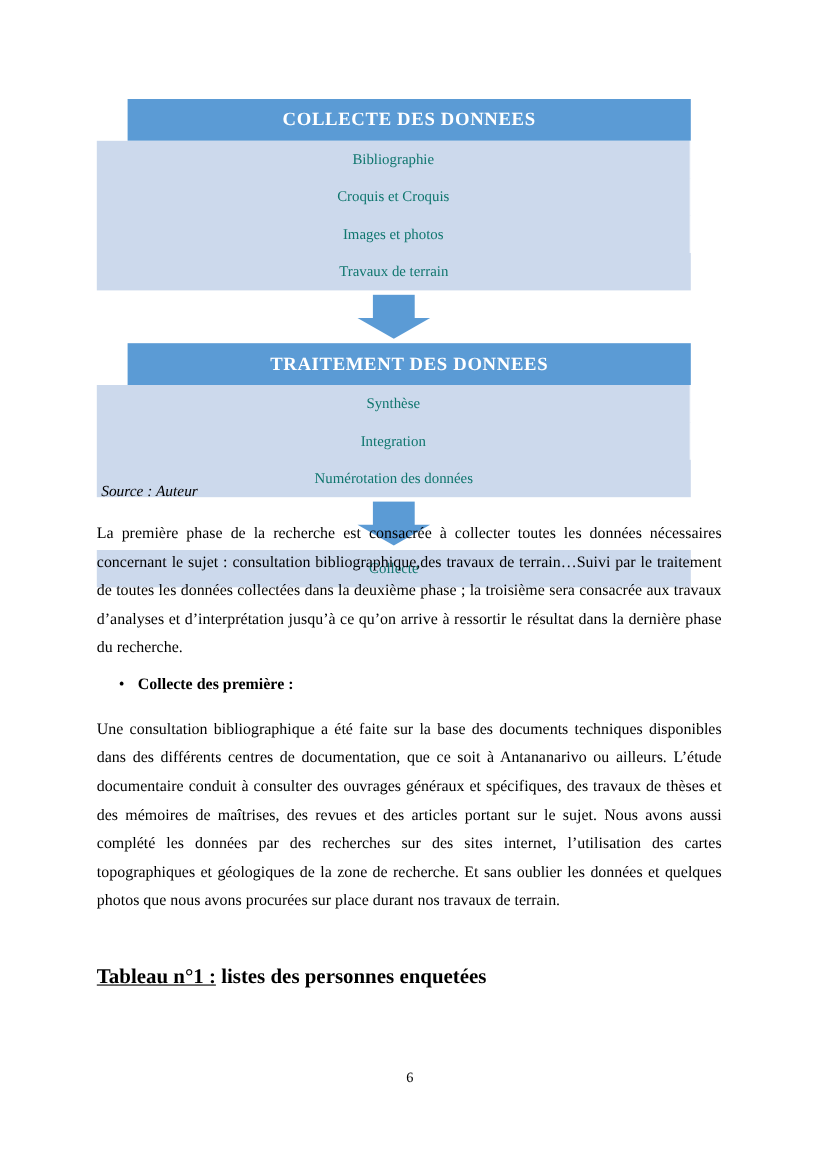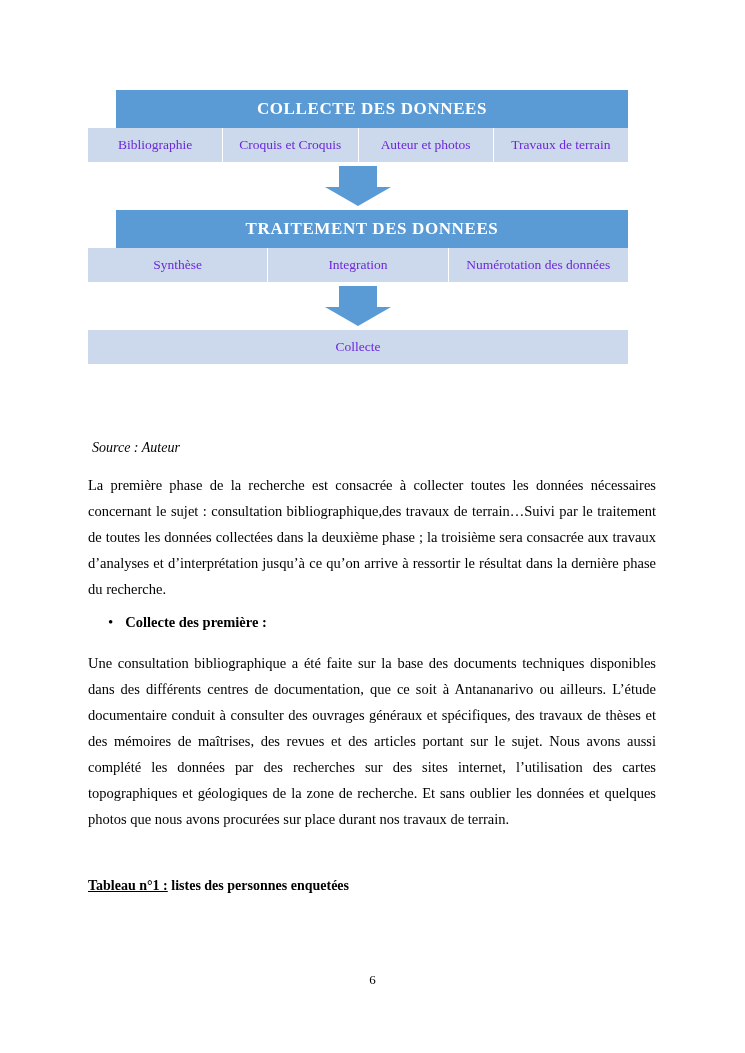--- a/index.html
+++ b/index.html
@@ -35,23 +35,24 @@
     font-size: 17px;
     font-weight: bold;
     letter-spacing: 0.6px;
     padding: 9px 0 9px 0;
     box-sizing: border-box;
     margin-left: 28px;
   }
   .band-sub {
     display: flex;
     background: #ccd9ec;
-    color: #6d28d9;
+    color: #0f766e;
     font-size: 13.5px;
     box-sizing: border-box;
+    flex-direction: column;
   }
   .band-sub .cell {
     flex: 1 1 0;
     text-align: center;
     padding: 9px 2px;
     border-right: 1px solid #ffffff;
     box-sizing: border-box;
   }
   .band-sub .cell:last-child {
     border-right: none;
@@ -114,21 +115,21 @@
   }
   .bullet-dot {
     font-size: 15px;
     font-weight: normal;
   }
   .p2 { top: 650px; }
   .table-caption {
     position: absolute;
     left: 88px;
     top: 878px;
-    font-size: 14px;
+    font-size: 19px;
     font-weight: bold;
   }
   .table-caption .und {
     text-decoration: underline;
   }
   .page-number {
     position: absolute;
     left: 0;
     top: 972px;
     width: 745px;
@@ -141,21 +142,21 @@
 
 <div class="page">
 
   <div class="diagram">
 
     <div class="block">
       <div class="band-header">COLLECTE DES DONNEES</div>
       <div class="band-sub">
         <div class="cell">Bibliographie</div>
         <div class="cell">Croquis et Croquis</div>
-        <div class="cell">Auteur et photos</div>
+        <div class="cell">Images et photos</div>
         <div class="cell">Travaux de terrain</div>
       </div>
     </div>
 
     <div class="arrow-wrap">
       <div class="arrow">
         <div class="stem"></div>
         <div class="head"></div>
       </div>
     </div>

